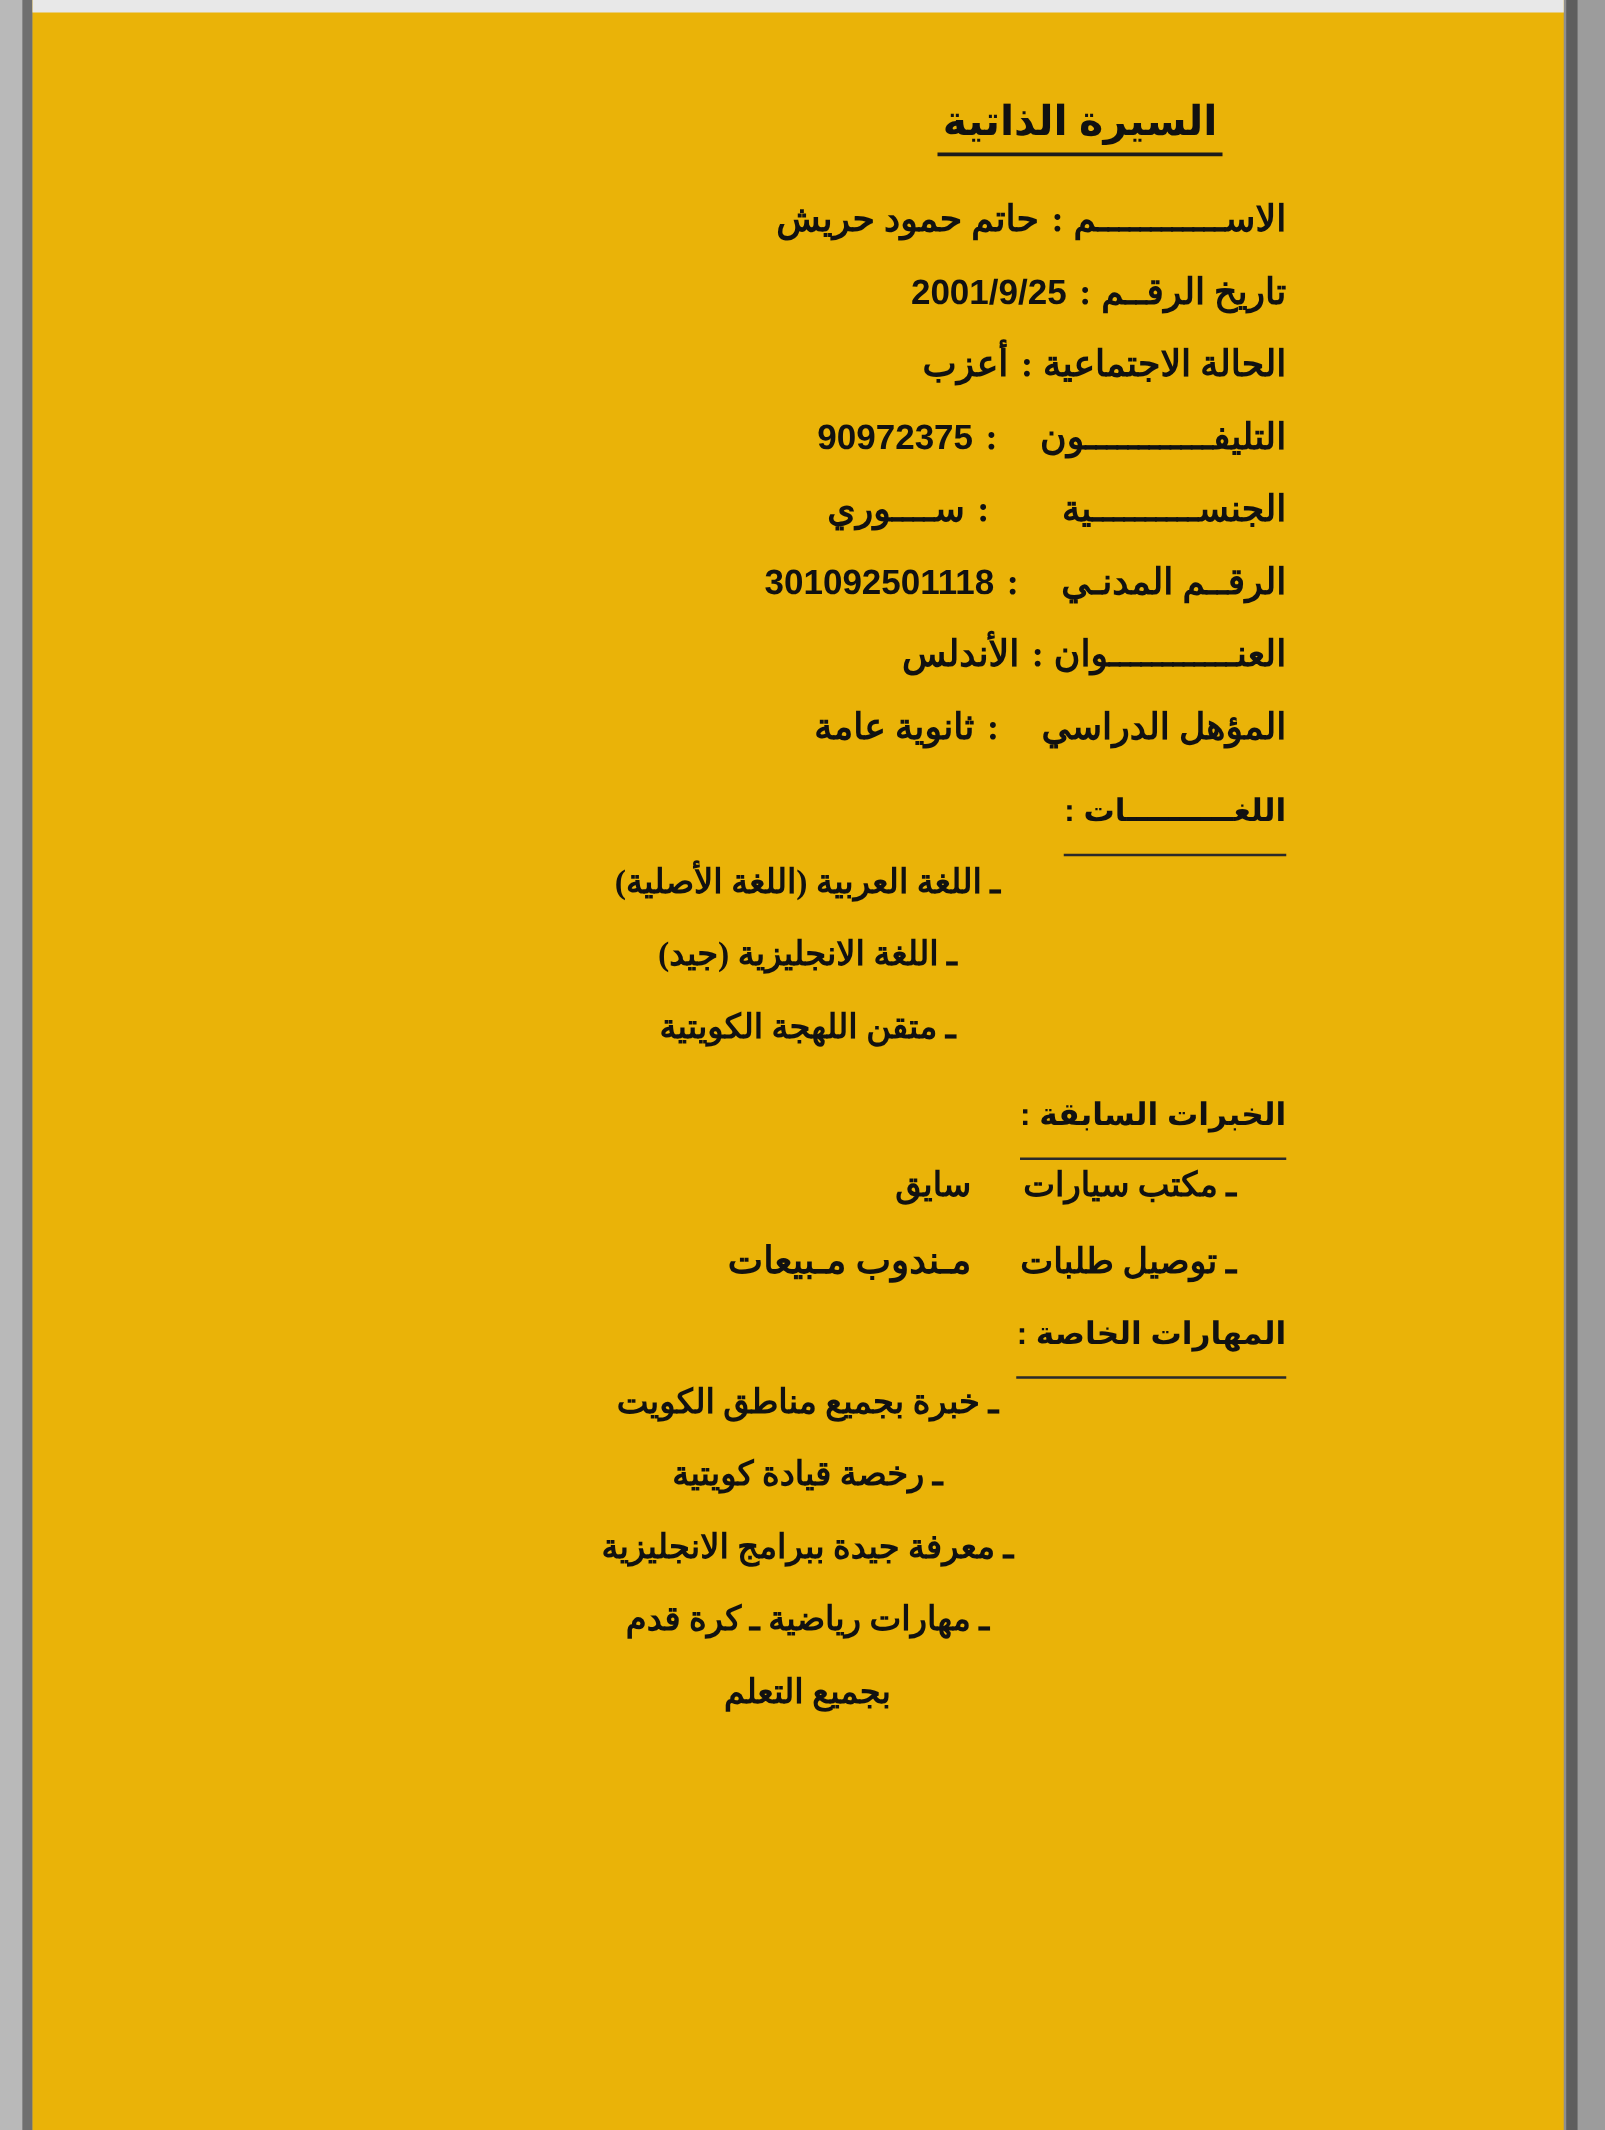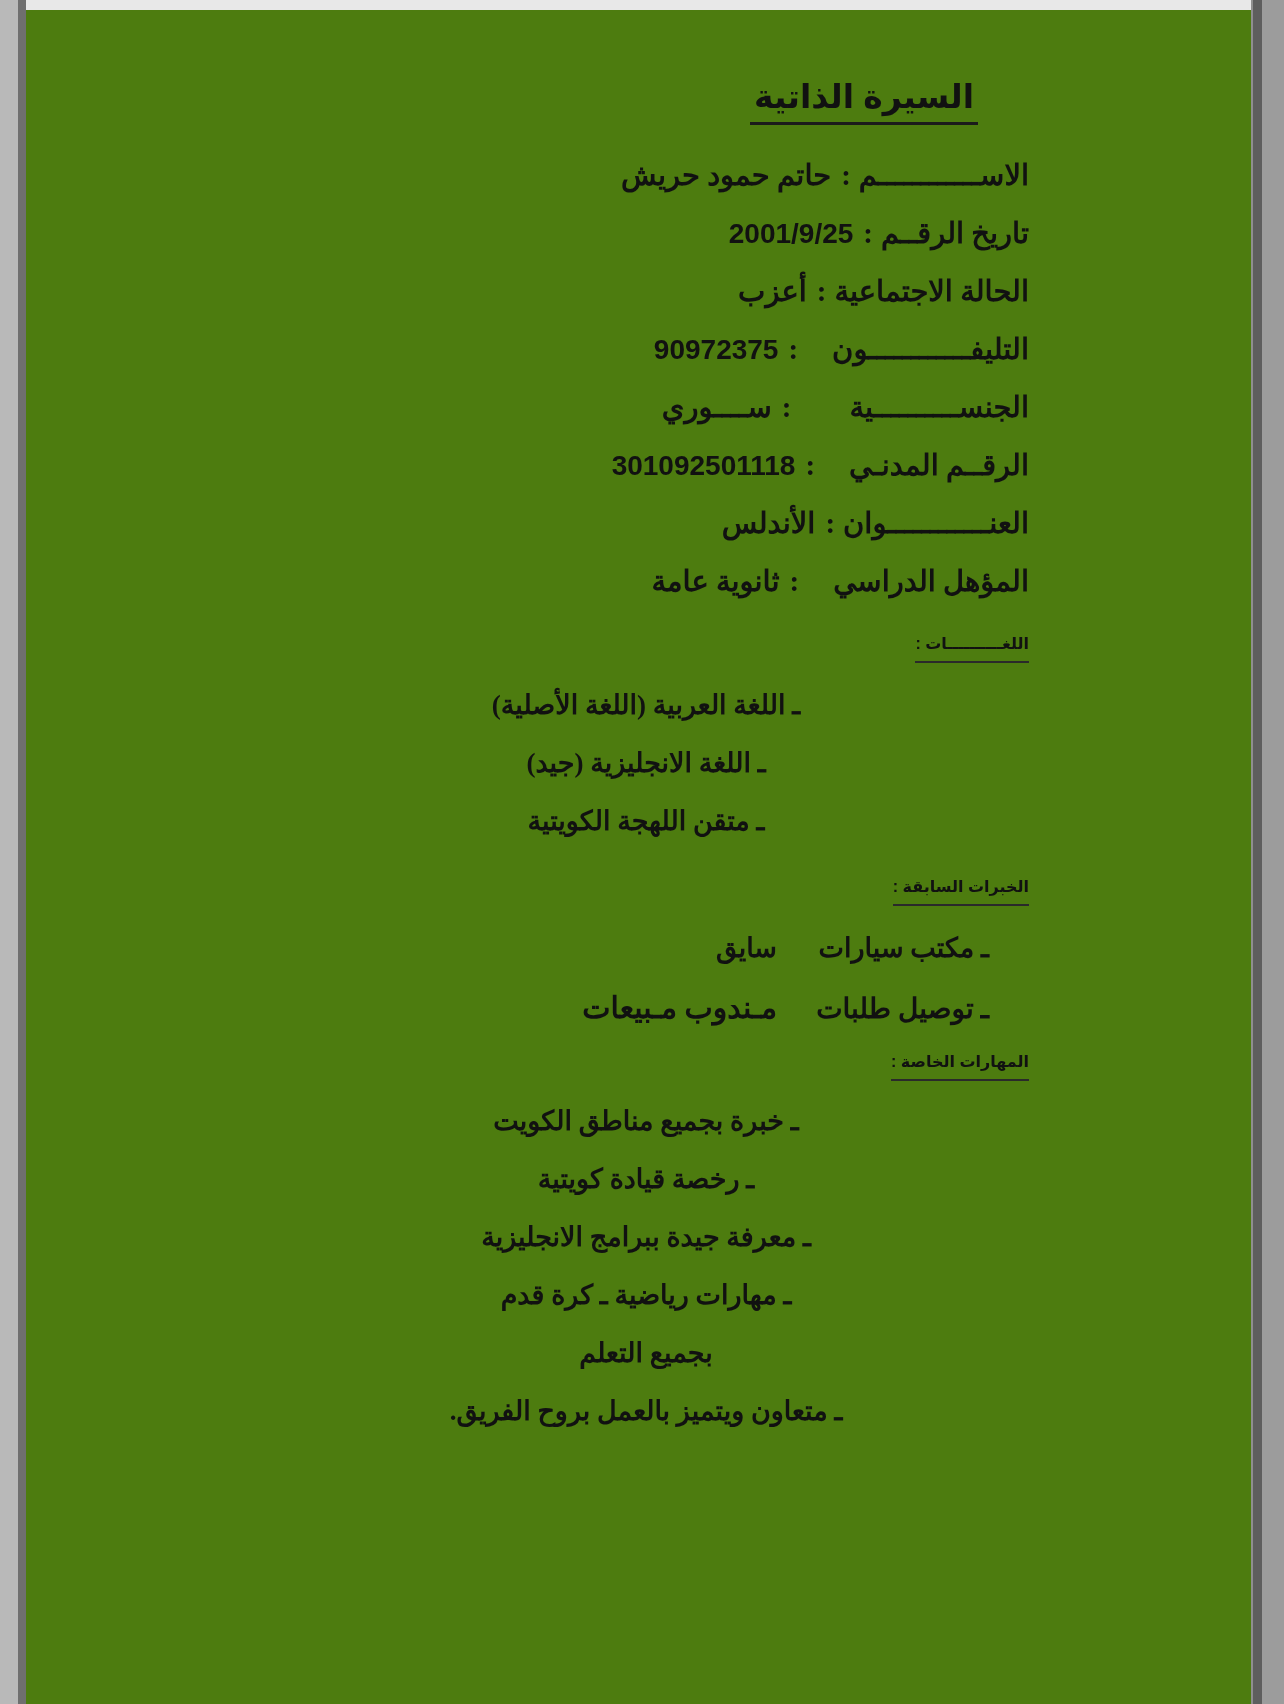--- a/index.html
+++ b/index.html
@@ -47,21 +47,21 @@
     background: #5e5e5e;
   }
 
   
   .page {
     position: absolute;
     top: 0;
     left: 26px;
     width: 1225px;
     height: 1704px;
-    background: #4d7c0f;
+    background: #eab308;
     box-sizing: border-box;
   }
   .page-top-shade {
     position: absolute;
     top: 0; left: 0; right: 0;
     height: 10px;
     background: #e8e8e8;
   }
 
   .content {
@@ -131,24 +131,24 @@
     unicode-bidi: embed;
   }
   .pad-sm { padding-right: 34px; }
   .pad-md { padding-right: 58px; }
 
   
   .section-head {
     position: absolute;
     font-family: "Liberation Sans", "DejaVu Sans", sans-serif;
     font-weight: bold;
-    font-size: 16px;
-    color: #111;
-    white-space: nowrap;
-    padding-bottom: 8px;
+    font-size: 25px;
+    color: #111;
+    white-space: nowrap;
+    padding-bottom: 19px;
     border-bottom: 2px solid #2a2a2a;
   }
 
   
   .bullet-list {
     position: absolute;
     font-family: "Liberation Serif", "DejaVu Serif", serif;
     font-weight: bold;
     font-size: 27px;
     color: #111;
@@ -278,17 +278,16 @@
     </div>
 
     <div class="section-head" style="top:1052px; right:222px;">المهارات الخاصة :</div>
 
     <div class="bullet-list" style="top:1108px; right:280px; width:650px;">
       <div class="bullet-item">ـ خبرة بجميع مناطق الكويت</div>
       <div class="bullet-item">ـ رخصة قيادة كويتية</div>
       <div class="bullet-item">ـ معرفة جيدة ببرامج الانجليزية</div>
       <div class="bullet-item">ـ مهارات رياضية ـ كرة قدم</div>
       <div class="bullet-item">بجميع التعلم</div>
-      <div class="bullet-item">ـ متعاون ويتميز بالعمل بروح الفريق.</div>
     </div>
 
   </div>
 </div>
 
 </body></html>

